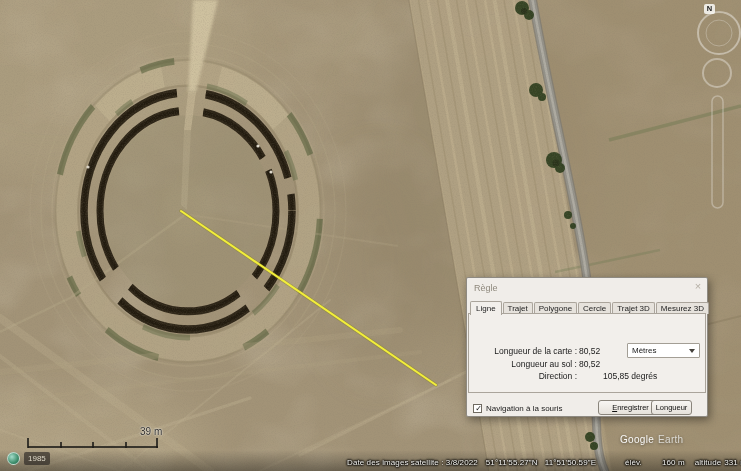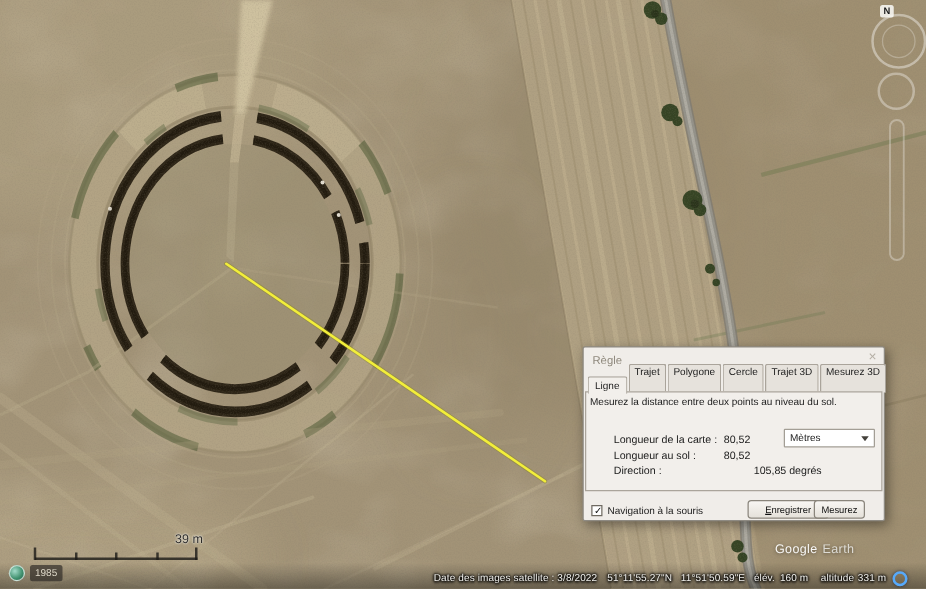--- a/index.html
+++ b/index.html
@@ -45,28 +45,28 @@
   
   .dialog{position:absolute;left:466px;top:277px;width:242px;height:140px;background:#f0ede9;
      border:1px solid #8e8a82;border-radius:2px;box-shadow:2px 3px 9px rgba(0,0,0,.4);
      font-size:8.5px;color:#1a1a1a;box-sizing:border-box;}
   .dialog *{box-sizing:border-box;}
   .dlg-title{position:absolute;left:7px;top:5px;font-size:9px;color:#8f897d;}
   .dlg-close{position:absolute;right:3px;top:2px;width:12px;font-size:11px;color:#b5afa5;
      text-align:center;cursor:default;}
   .tabs{position:absolute;left:3px;top:24px;display:flex;align-items:flex-end;height:12px;}
   .tab{background:#e6e2dc;border:1px solid #aaa49b;border-bottom:none;border-radius:2px 2px 0 0;
-     padding:1px 4px 12px;margin-right:1px;font-size:8px;color:#222;white-space:nowrap;}
+     padding:1px 4px 1px;margin-right:1px;font-size:8px;color:#222;white-space:nowrap;}
   .tab.active{background:#f2efeb;position:relative;z-index:3;margin-bottom:-1px;
      padding:2px 5px 2px;margin-top:45px;}
   .panel{position:absolute;left:1px;top:35px;width:238px;height:80px;background:#f2efeb;
      border:1px solid #aaa49b;z-index:1;}
   .z2{position:absolute;z-index:2;white-space:nowrap;}
   .desc{left:5px;top:39px;font-size:8px;}
-  .rlbl{width:102px;text-align:left;left:24px;}
+  .rlbl{width:102px;text-align:right;left:8px;}
   .rval{width:41px;text-align:left;left:112px;}
   .r1{top:68px;} .r2{top:81px;} .r3{top:93px;}
   .rval3{left:136px;width:100px;text-align:left;top:93px;}
   .combo{left:160px;top:65px;width:73px;height:15px;background:#fff;border:1px solid #a39e95;
      border-radius:1px;}
   .combo-text{position:absolute;left:4px;top:2px;font-size:8px;}
   .combo-arrow{position:absolute;right:4px;top:5px;width:0;height:0;
      border-left:3.5px solid transparent;border-right:3.5px solid transparent;
      border-top:4px solid #44413b;}
   .cb{left:6px;top:126px;width:9px;height:9px;background:#fff;border:1px solid #6f6a61;
@@ -250,21 +250,21 @@
   <div class="sb-tick sb-e" style="left:132px;"></div>
 </div>
 
 <div class="hist-icon"></div>
 <div class="hist-badge">1985</div>
 
 <div class="statusbar">
   <span class="st" style="margin-right:8px;">Date des images satellite : 3/8/2022</span>
   <span class="st" style="margin-right:7px;">51°11'55.27"N</span>
   <span class="st" style="margin-right:7px;">11°51'50.59"E</span>
-  <span class="st" style="margin-right:4px;">élév.</span>
+  <span class="st" style="margin-right:20px;padding-left:22px;">élév.</span>
   <span class="st" style="margin-right:10px;">160 m</span>
   <span class="st" style="margin-right:3px;">altitude</span>
   <span class="st">331 m</span>
   <span class="stream-icon"></span>
 </div>
 
 <div class="watermark">
   <span class="wm-g">Google</span><span class="wm-e">Earth</span>
 </div>
 
@@ -278,37 +278,36 @@
     <div class="tab active">Ligne</div>
     <div class="tab">Trajet</div>
     <div class="tab">Polygone</div>
     <div class="tab">Cercle</div>
     <div class="tab">Trajet 3D</div>
     <div class="tab">Mesurez 3D</div>
   </div>
 
   <div class="panel"></div>
 
-  <div class="z2 desc">Mesurez la distance entre deux points au niveau du sol.</div>
 
   <div class="z2 rlbl r1">Longueur de la carte :</div>
   <div class="z2 rval r1">80,52</div>
   <div class="z2 combo">
     <span class="combo-text">Mètres</span>
     <span class="combo-arrow"></span>
   </div>
 
   <div class="z2 rlbl r2">Longueur au sol :</div>
   <div class="z2 rval r2">80,52</div>
 
   <div class="z2 rlbl r3">Direction :</div>
   <div class="z2 rval3">105,85 degrés</div>
 
   <div class="z2 cb">
     <span class="cb-check">✓</span>
   </div>
   <div class="z2 cb-label">Navigation à la souris</div>
 
   <button class="btn btn-save"><span class="accel">E</span><span>nregistrer</span></button>
-  <button class="btn btn-clear">Mesurez</button>
+  <button class="btn btn-clear">Longueur</button>
 </div>
 
 </div>
 
 </body></html>

